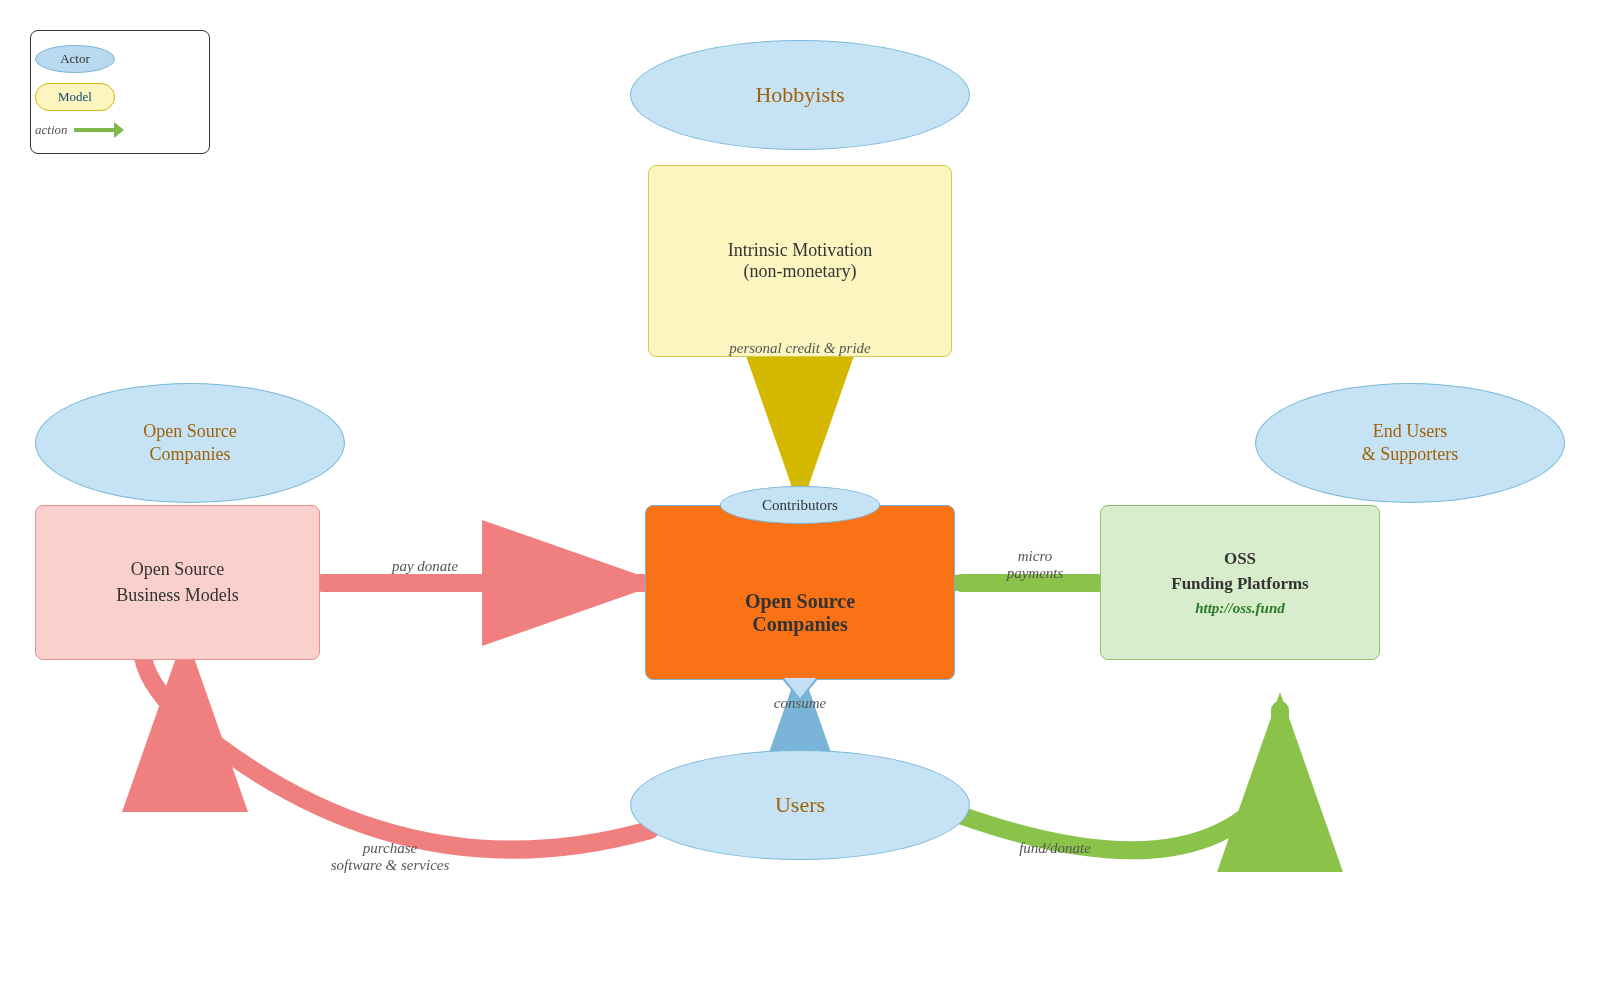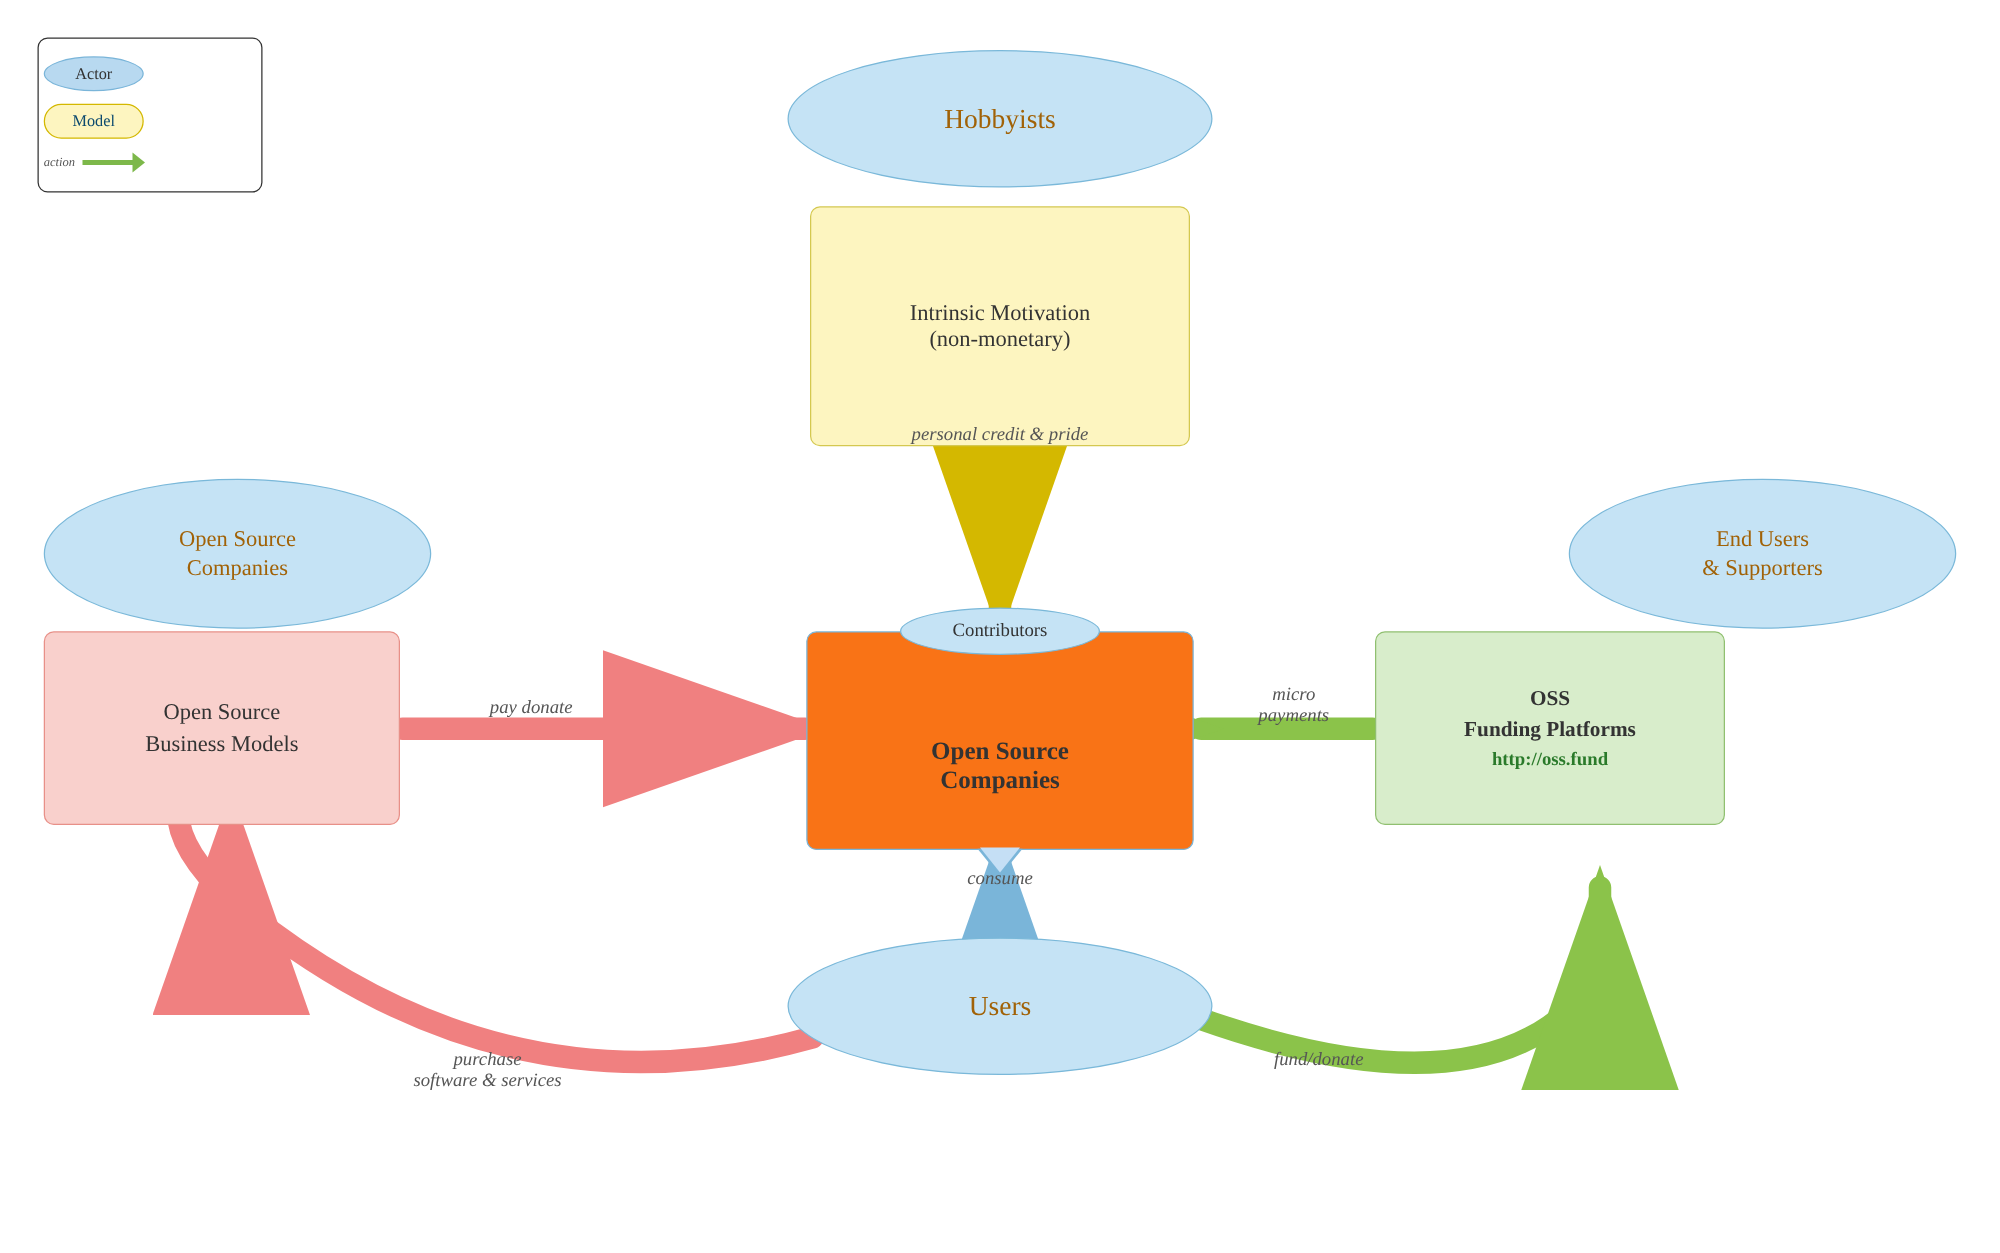--- a/index.html
+++ b/index.html
@@ -44,21 +44,21 @@
     .legend-model {
       background: #fdf5c0;
       border: 1.5px solid #d4b800;
       border-radius: 14px;
       width: 80px; height: 28px;
       display: flex; align-items: center; justify-content: center;
       font-size: 13px; color: #0c4a6e;
     }
     .legend-action {
       display: flex; align-items: center; gap: 6px;
-      font-style: italic; font-size: 10px; color: #555;
+      font-style: italic; font-size: 13px; color: #555;
     }
     .legend-arrow {
       display: inline-block;
       width: 50px; height: 18px;
       position: relative;
     }
     .legend-arrow::before {
       content: '';
       position: absolute;
       top: 7px; left: 0;
@@ -277,21 +277,21 @@
     <div style="position:absolute; bottom: -19px; left: 50%; transform: translateX(-50%);
                 width: 0; height: 0;
                 border-left: 16px solid transparent;
                 border-right: 16px solid transparent;
                 border-top: 20px solid #c5dff5;">
     </div>
   </div>
 
   <div class="rect-box rect-green" style="left: 1100px; top: 505px; width: 280px; height: 155px; font-size: 17px; flex-direction: column; line-height: 1.5;">
     <span style="font-weight: bold;">OSS<br>Funding Platforms</span>
-    <span style="font-weight: bold; font-size: 15px; color: #2a7a2a;">http://oss.fund</span>
+    <span style="font-weight: bold; font-style: italic; font-size: 15px; color: #2a7a2a;">http://oss.fund</span>
   </div>
 
   <div class="ellipse ellipse-blue" style="left: 630px; top: 750px; width: 340px; height: 110px; font-size: 22px;">
     <span>Users</span>
   </div>
 
   <div class="label" style="left: 710px; top: 340px; width: 180px;">
     <span>personal
 credit &amp; pride</span>
   </div>

